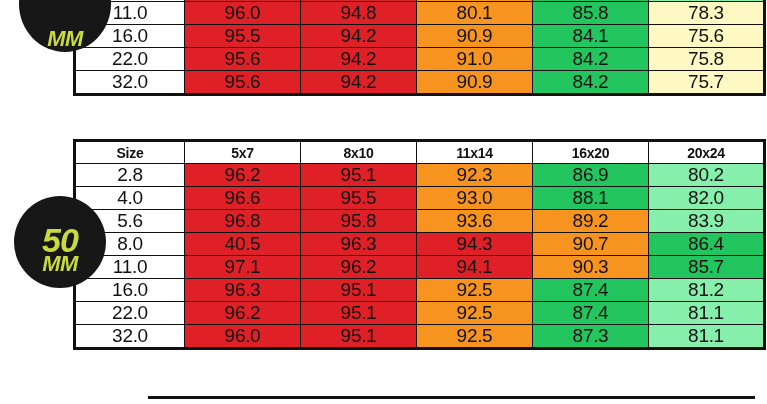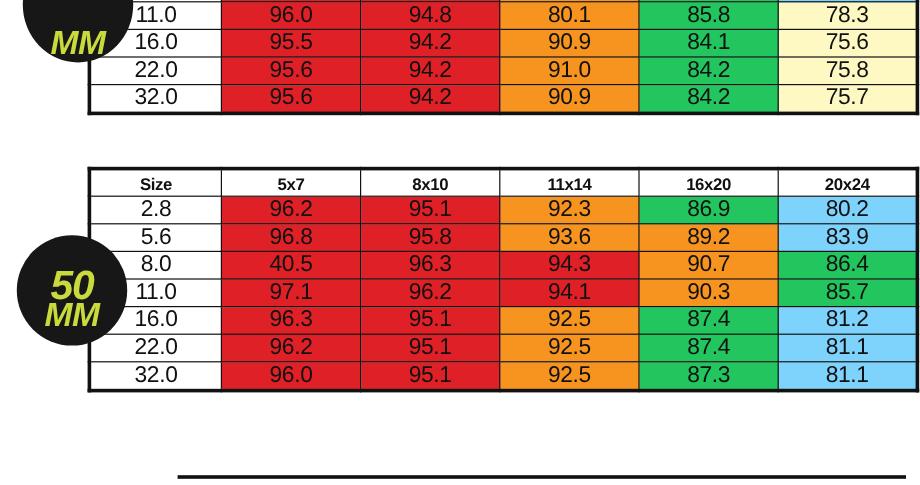--- a/index.html
+++ b/index.html
@@ -57,21 +57,21 @@
   .cell-size {
     background: #ffffff;
     font-size: 19px;
   }
 
   
   .sw-red    { background: #e02027; }
   .sw-orange { background: #f79420; }
   .sw-purple { background: #22c55e; }
   .sw-peach  { background: #fef9c3; }
-  .sw-yellow { background: #7dd3fc; }
+  .sw-yellow { background: #86efac; }
 
   
   #table-one {
     left: 73px;
     top: -23px;
     width: 690px;
   }
   
   #table-two {
     left: 73px;
@@ -103,21 +103,21 @@
     font-family: "Liberation Sans", sans-serif;
     font-weight: 700;
     font-style: italic;
   }
   .badge .num {
     font-size: 34px;
     letter-spacing: -1px;
     margin-top: 16px;
   }
   .badge .unit {
-    font-size: 28px;
+    font-size: 22px;
     letter-spacing: -0.5px;
   }
 
   
   #badge-one {
     left: 19px;
     top: -44px;
     width: 92px;
     height: 92px;
     padding-top: 0;
@@ -221,20 +221,28 @@
     <tbody>
         <tr class="row-h">
           <td class="cell-size">2.8</td>
           <td class="sw-red">96.2</td>
           <td class="sw-red">95.1</td>
           <td class="sw-orange">92.3</td>
           <td class="sw-purple">86.9</td>
           <td class="sw-yellow">80.2</td>
         </tr>
         <tr class="row-h">
+          <td class="cell-size">4.0</td>
+          <td class="sw-red">96.6</td>
+          <td class="sw-red">95.5</td>
+          <td class="sw-orange">93.0</td>
+          <td class="sw-purple">88.1</td>
+          <td class="sw-yellow">82.0</td>
+        </tr>
+        <tr class="row-h">
           <td class="cell-size">5.6</td>
           <td class="sw-red">96.8</td>
           <td class="sw-red">95.8</td>
           <td class="sw-orange">93.6</td>
           <td class="sw-orange">89.2</td>
           <td class="sw-yellow">83.9</td>
         </tr>
         <tr class="row-h">
           <td class="cell-size">8.0</td>
           <td class="sw-red">40.5</td>

